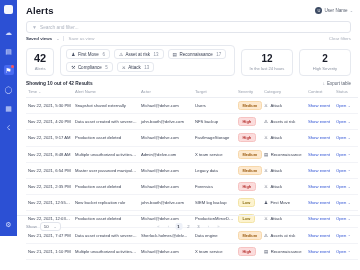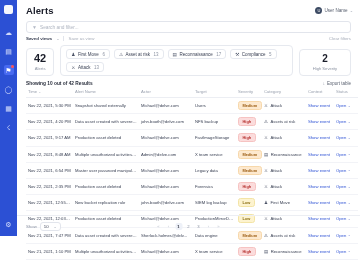--- a/index.html
+++ b/index.html
@@ -263,20 +263,24 @@
           </div>
           <div class="chip">
             <span class="c-ico">⚔</span>
             <span class="c-lab">Attack</span>
             <span class="c-num">13</span>
           </div>
         </div>
       </div>
 
       <div class="card card-kpi">
+        <div class="big">12</div>
+        <div class="sub">In the last 24 hours</div>
+      </div>
+      <div class="card card-kpi">
         <div class="big">2</div>
         <div class="sub">High Severity</div>
       </div>
     </div>
 
     <div class="results-bar">
       <span class="results-text">Showing 10 out of 42 Results</span>
       <span class="export">
         <span class="e-ico">↓</span>
         <span class="e-lab">Export table</span>

